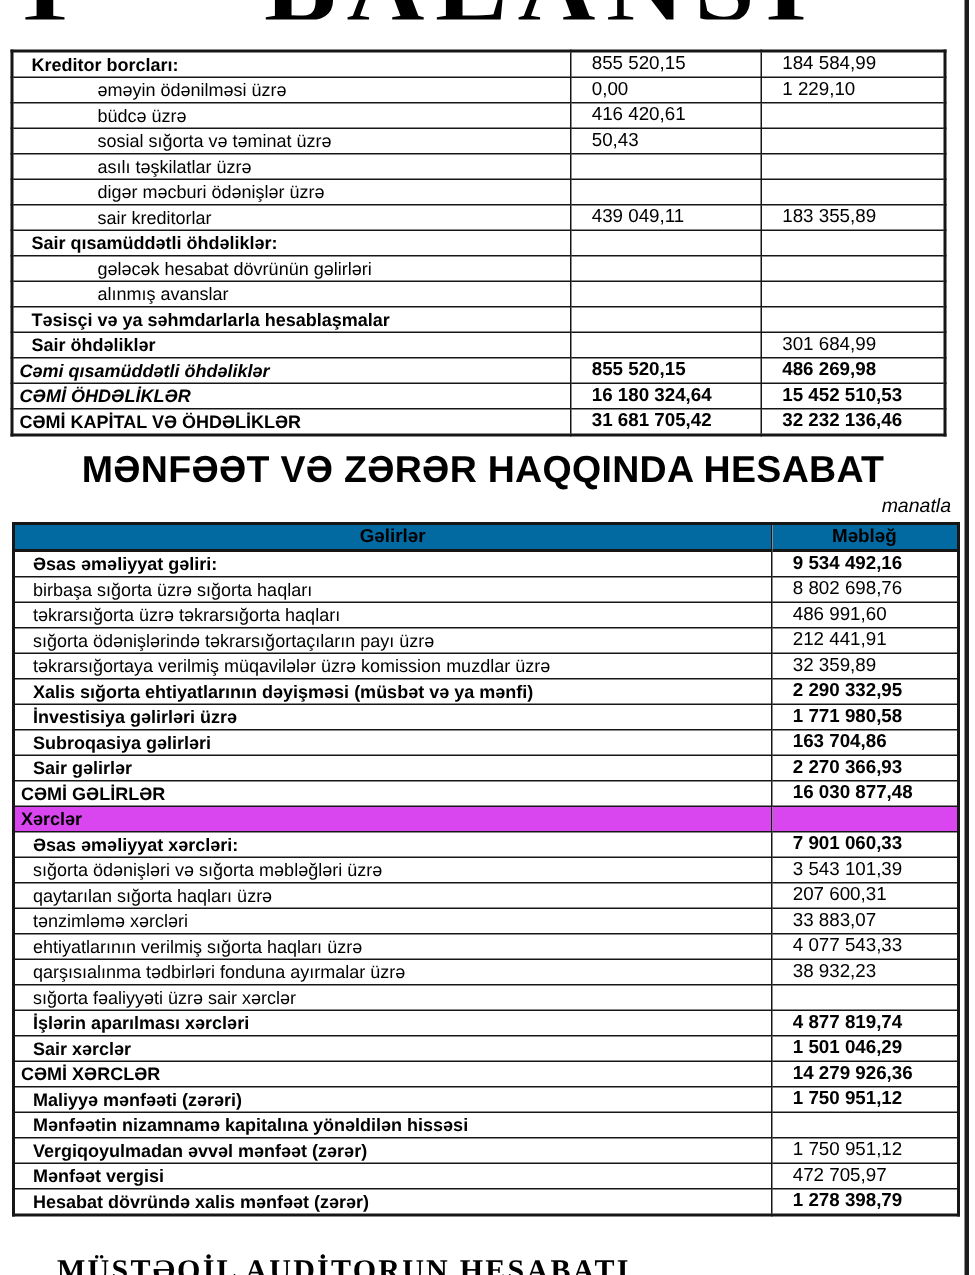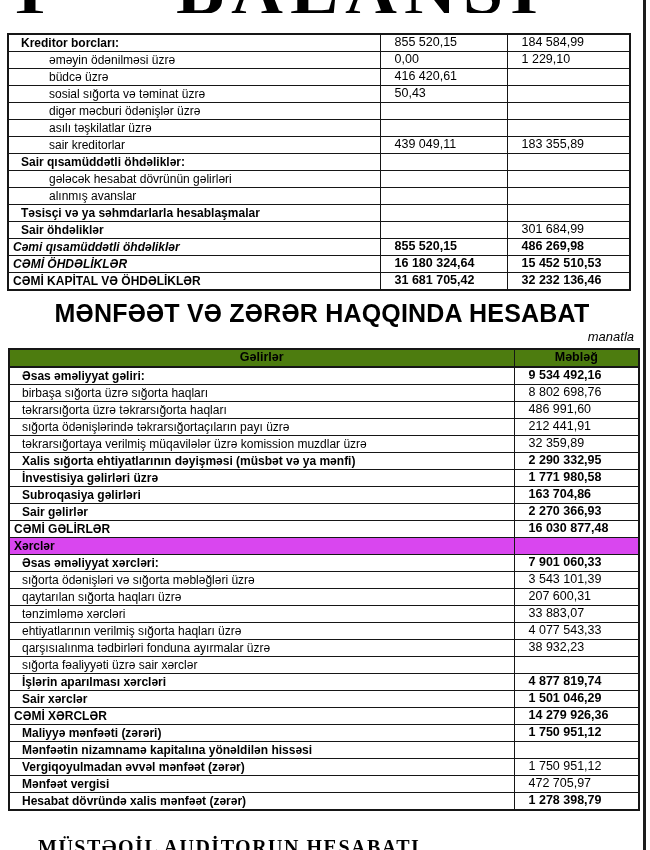--- a/index.html
+++ b/index.html
@@ -16,26 +16,26 @@
   .frag-right{left:176px;letter-spacing:7px;}
 
   table{border-collapse:collapse;table-layout:fixed;position:absolute;background:#fff;}
   td,th{border:1.5px solid #161616;height:16px;padding:0 4px 0 12px;
         font-size:12px;line-height:1.05;vertical-align:middle;
         overflow:hidden;white-space:nowrap;}
   .t1{top:33px;left:7px;width:622px;border:2.5px solid #161616;}
   .t1 col.c-lbl{width:372px;} .t1 col.c-a1{width:127px;} .t1 col.c-a2{width:123px;}
   .t2{top:348px;left:8px;width:630px;border:2.5px solid #161616;}
   .t2 col.c-lbl{width:505px;} .t2 col.c-amt{width:125px;}
-  .t2 th{background:#4d7c0f;font-weight:bold;text-align:center;font-size:12.5px;
+  .t2 th{background:#0369a1;font-weight:bold;text-align:center;font-size:12.5px;
          border-bottom:2.5px solid #161616;padding:0;margin-top:16px;}
   .num{font-size:12.5px;padding-left:14px;}
   .b{font-weight:bold;} .i{font-style:italic;}
   .c{text-align:left;padding-left:4px;}
-  .indent{padding-left:40px;}
+  .indent{padding-left:56px;}
   .gray{background:#d946ef;}
 
   .pl-title{position:absolute;top:299px;left:0;width:644px;margin:0;
     text-align:center;font-size:25px;font-weight:bold;letter-spacing:0.2px;
     font-family:"Liberation Sans", sans-serif;}
   .currency-note{position:absolute;top:329px;right:16px;
     font-style:italic;font-size:13px;}
   .footer-title{position:absolute;top:836px;left:38px;white-space:nowrap;
     font-family:"Liberation Serif", serif;font-weight:bold;font-size:20px;
     letter-spacing:1.5px;}
@@ -70,26 +70,26 @@
         <td class="lbl indent">büdcə üzrə</td>
         <td class="num">416 420,61</td>
         <td class="num"></td>
       </tr>
       <tr>
         <td class="lbl indent">sosial sığorta və təminat üzrə</td>
         <td class="num">50,43</td>
         <td class="num"></td>
       </tr>
       <tr>
+        <td class="lbl indent">asılı təşkilatlar üzrə</td>
+        <td class="num"></td>
+        <td class="num"></td>
+      </tr>
+      <tr>
         <td class="lbl indent">digər məcburi ödənişlər üzrə</td>
-        <td class="num"></td>
-        <td class="num"></td>
-      </tr>
-      <tr>
-        <td class="lbl indent">asılı təşkilatlar üzrə</td>
         <td class="num"></td>
         <td class="num"></td>
       </tr>
       <tr>
         <td class="lbl indent">sair kreditorlar</td>
         <td class="num">439 049,11</td>
         <td class="num">183 355,89</td>
       </tr>
       <tr>
         <td class="lbl b">Sair qısamüddətli öhdəliklər:</td>

